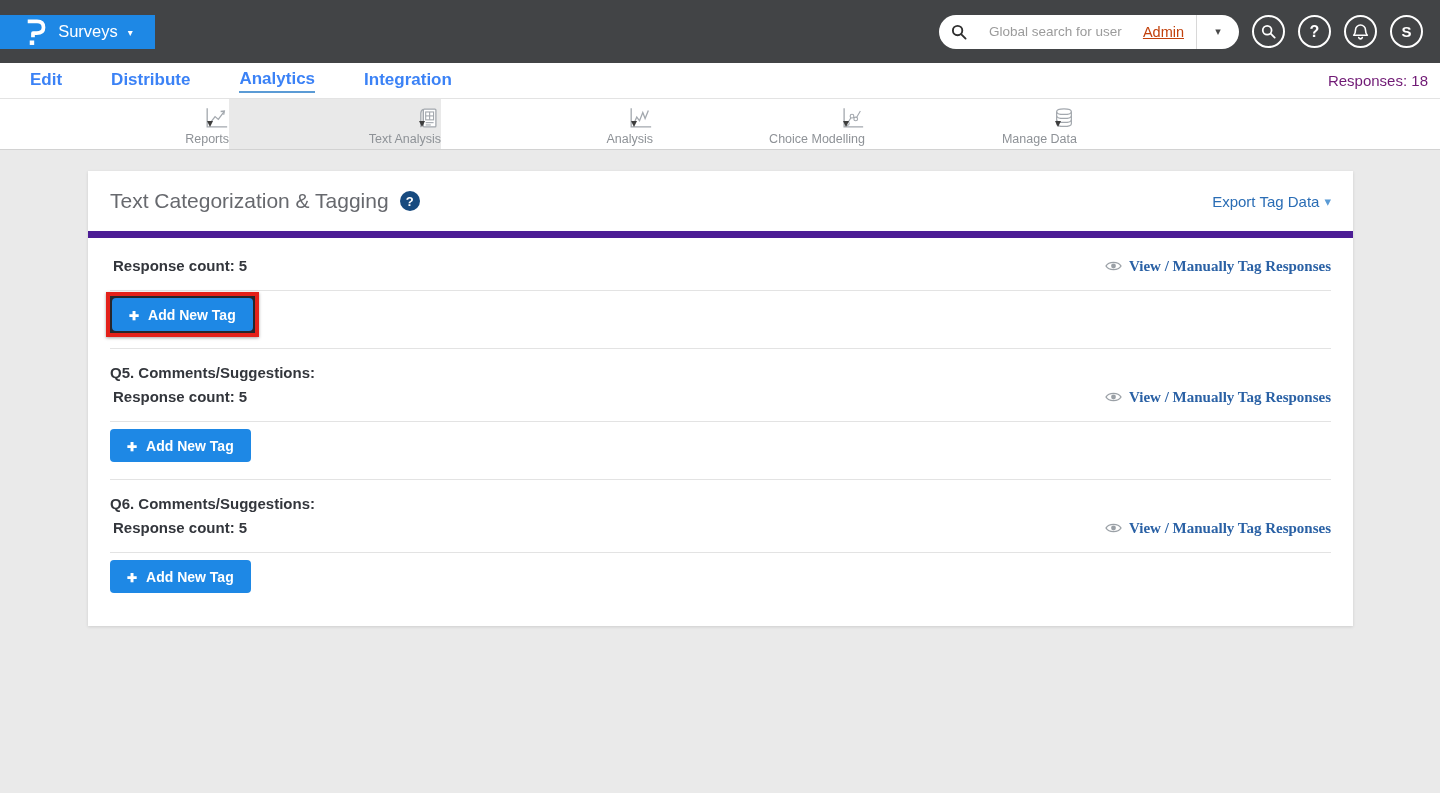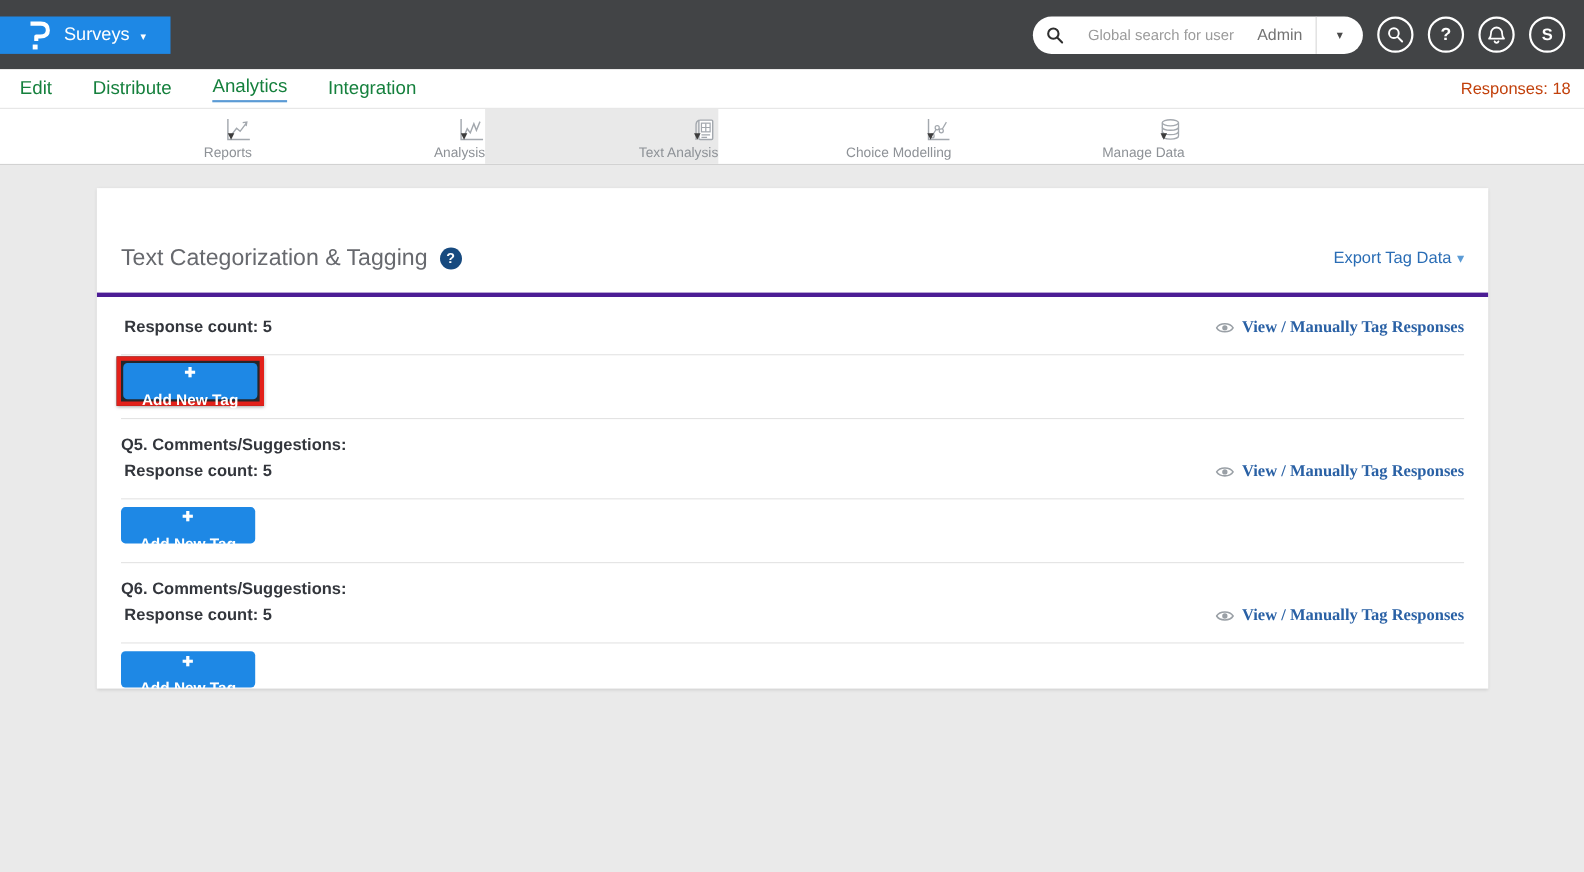--- a/index.html
+++ b/index.html
@@ -18,61 +18,61 @@
   .brand-label { color:#fff; font-size:16.5px; }
   .brand .icon-caret { color:#fff; font-size:10px; margin-top:2px; }
   .crumbs { display:flex; align-items:center; margin-left:35px; font-size:16px; }
   .crumb-parent { color:#7e9cb8; cursor:pointer; }
   .crumb-sep { color:#98a2ab; margin:0 15px; font-size:16px; }
   .crumb-current { color:#f2f2f2; }
   .top-right { margin-left:auto; display:flex; align-items:center; gap:13px; padding-right:17px; }
   .search-pill { width:300px; height:34px; background:#fff; border-radius:17px; display:flex; align-items:center; padding-left:12px; overflow:hidden; }
   .search-pill input { flex:1; min-width:0; border:0; outline:0; font-size:13.5px; margin-left:20px; color:#333; font-family:inherit; background:transparent; }
   .search-pill input::placeholder { color:#9b9b9b; }
-  .scope { font-size:14.5px; color:#737373; font-weight:500; padding-right:12px; cursor:pointer; }
+  .scope { font-size:14.5px; color:#c2410c; font-weight:500; padding-right:12px; cursor:pointer;text-decoration:underline; }
   .pill-sep { width:1px; align-self:stretch; background:#d8d8d8; }
   .pill-caret { width:42px; text-align:center; color:#4a4a4a; font-size:11px; cursor:pointer; }
   .circle-btn { width:33px; height:33px; border-radius:50%; border:2px solid #fff; display:flex; align-items:center; justify-content:center; color:#fff; cursor:pointer; flex:none; font-weight:bold; font-size:15px; background:transparent; }
   .circle-btn.qmark { font-size:16px; }
   .upgrade-btn { height:34px; border-radius:17px; background:#f7a11c; color:#fff; font-weight:bold; font-size:15px; padding:0 22px; display:flex; align-items:center; border:0; cursor:pointer; font-family:inherit; }
 
   
   .nav-row { height:36px; background:#fff; display:flex; align-items:center; padding:0 12px 0 18px; border-bottom:1px solid #e3e3e3; }
-  .nav-tab { font-size:17px; color:#15803d; font-weight:400; margin-right:37px; cursor:pointer; padding:1px 0 2px; }
+  .nav-tab { font-size:17px; color:#3b82f6; font-weight:700; margin-right:37px; cursor:pointer; padding:1px 0 2px;margin-left:12px; }
   .nav-tab.active { border-bottom:2px solid #5b9bd5; }
-  .responses { margin-left:auto; font-size:15px; color:#c2410c; font-weight:500; }
+  .responses { margin-left:auto; font-size:15px; color:#701a75; font-weight:500; }
 
   
   .toolbar { height:51px; background:#fff; border-bottom:1px solid #d2d2d2; display:flex; padding-left:17px; }
   .tb-item { width:212px; position:relative; display:flex; flex-direction:column; align-items:flex-end; justify-content:center; cursor:pointer; }
   .tb-item.active { background:#e9e9e9; }
   .tb-icon { height:28px; display:flex; align-items:flex-end; }
   .tb-label { font-size:12.5px; color:#8e9297; margin-top:1px; }
   .tb-caret { position:absolute; right:16px; top:17px; font-size:12px; color:#3d3d3d; }
 
   
   .main { padding-top:21px; }
   .card { width:1265px; height:455px; margin-left:88px; background:#fff; box-shadow:0 1px 3px rgba(0,0,0,.12); overflow:hidden; }
-  .card-header { height:67px; display:flex; align-items:center; padding:0 22px; border-bottom:4px solid #4c1d95;margin-top:32px; }
+  .card-header { height:67px; display:flex; align-items:center; padding:0 22px; border-bottom:7px solid #4c1d95; }
   .card-title { font-size:21px; color:#67696e; }
   .help-badge { width:20px; height:20px; border-radius:50%; background:#174a7f; color:#fff; font-size:13px; font-weight:bold; display:flex; align-items:center; justify-content:center; margin-left:11px; cursor:pointer; }
   .export-link { margin-left:auto; font-size:15px; color:#2a6db5; font-weight:500; cursor:pointer; display:flex; align-items:center; }
   .export-link .icon-caret { color:#5b9bd5; margin-left:5px; font-size:13px; }
 
   .q-section { padding:14px 22px 0; }
   .q-title { font-size:15px; font-weight:bold; color:#33363c; line-height:20px; }
   .q-row { display:flex; align-items:center; margin-top:4px; }
   .q-count { font-size:15px; font-weight:bold; color:#33363c; padding-left:3px; line-height:20px; }
   .q-link { margin-left:auto; display:flex; align-items:center; gap:7px; color:#2a61a5; font-size:15px; font-weight:bold; cursor:pointer;font-family:Liberation Serif, serif; }
   .q-divider { border-top:1px solid #e3e3e3; margin-top:14px; }
   .q-divider.after { margin-top:11px; }
   .q-btn-row { height:45px; display:flex; align-items:center; margin-top:1px; }
   .btn-annot { display:inline-flex; }
   .btn-annot.annotated { border:4px solid #e3211a; background:#26262b; padding:2px; margin-left:-4px; box-shadow:0 1px 3px rgba(0,0,0,.35); }
-  .add-btn { height:33px; background:#1e88e5; border:0; border-radius:4px; color:#fff; font-weight:bold; font-size:14px; padding:0 17px; display:flex; align-items:center; gap:9px; cursor:pointer; font-family:inherit; white-space:nowrap;flex-direction:column; }
+  .add-btn { height:33px; background:#1e88e5; border:0; border-radius:4px; color:#fff; font-weight:bold; font-size:14px; padding:0 17px; display:flex; align-items:center; gap:9px; cursor:pointer; font-family:inherit; white-space:nowrap; }
 </style>
 </head>
 <body>
 
 <div class="topbar">
   <div class="brand">
     <svg width="26" height="34" viewBox="0 0 32 42">
       <path d="M7 8 H18.5 Q26.5 8 26.5 15.5 Q26.5 22.5 18 22.5 H13.5 V27.5" fill="none" stroke="#fff" stroke-width="4.6" stroke-linejoin="round"></path>
       <rect x="9.5" y="31.5" width="5.5" height="5.5" fill="#fff"></rect>
     </svg>
@@ -120,43 +120,43 @@
     <span class="tb-icon">
       <svg width="26" height="26" viewBox="0 0 28 26">
         <path d="M4.5 2.5 V22.5 H26" fill="none" stroke="#a3a8ae" stroke-width="1.4"></path>
         <path d="M8 18 L13 11.5 L16.5 14.5 L22.5 6.5" fill="none" stroke="#a3a8ae" stroke-width="1.4"></path>
         <path d="M19 6 L23 5.5 L22.3 9.5" fill="none" stroke="#a3a8ae" stroke-width="1.4"></path>
       </svg>
     </span>
     <span class="tb-label">Reports</span>
     <span class="tb-caret icon-caret"></span>
   </div>
-  <div class="tb-item">
-    <span class="tb-icon">
-      <svg width="26" height="26" viewBox="0 0 28 26">
-        <path d="M4.5 2.5 V22.5 H26" fill="none" stroke="#a3a8ae" stroke-width="1.4"></path>
-        <path d="M7.5 19 L10.5 12 L13.5 16 L17 7 L19.5 13.5 L23 5" fill="none" stroke="#a3a8ae" stroke-width="1.4"></path>
-      </svg>
-    </span>
-    <span class="tb-label">Analysis</span>
-    <span class="tb-caret icon-caret"></span>
-  </div>
   <div class="tb-item active">
     <span class="tb-icon">
       <svg width="26" height="26" viewBox="0 0 28 26">
         <path d="M9 3.5 Q6.2 4.8 6.2 8 V23" fill="none" stroke="#a3a8ae" stroke-width="1.3"></path>
         <rect x="9" y="3.5" width="13.5" height="19" rx="1" fill="#fff" stroke="#a3a8ae" stroke-width="1.4"></rect>
         <rect x="11.5" y="6.5" width="8.5" height="8.5" fill="none" stroke="#a3a8ae" stroke-width="1.2"></rect>
         <line x1="15.75" y1="6.5" x2="15.75" y2="15" stroke="#a3a8ae" stroke-width="1.2"></line>
         <line x1="11.5" y1="10.75" x2="20" y2="10.75" stroke="#a3a8ae" stroke-width="1.2"></line>
         <line x1="11.5" y1="18" x2="20" y2="18" stroke="#a3a8ae" stroke-width="1.2"></line>
         <line x1="11.5" y1="20.5" x2="17" y2="20.5" stroke="#a3a8ae" stroke-width="1.2"></line>
       </svg>
     </span>
     <span class="tb-label">Text Analysis</span>
+    <span class="tb-caret icon-caret"></span>
+  </div>
+  <div class="tb-item">
+    <span class="tb-icon">
+      <svg width="26" height="26" viewBox="0 0 28 26">
+        <path d="M4.5 2.5 V22.5 H26" fill="none" stroke="#a3a8ae" stroke-width="1.4"></path>
+        <path d="M7.5 19 L10.5 12 L13.5 16 L17 7 L19.5 13.5 L23 5" fill="none" stroke="#a3a8ae" stroke-width="1.4"></path>
+      </svg>
+    </span>
+    <span class="tb-label">Analysis</span>
     <span class="tb-caret icon-caret"></span>
   </div>
   <div class="tb-item">
     <span class="tb-icon">
       <svg width="26" height="26" viewBox="0 0 28 26">
         <path d="M5.5 2.5 V22.5 H26" fill="none" stroke="#a3a8ae" stroke-width="1.4"></path>
         <path d="M9 19 L14 11 L18 14 L23 5.5" fill="none" stroke="#a3a8ae" stroke-width="1.2"></path>
         <circle cx="9" cy="19" r="2" fill="#fff" stroke="#a3a8ae" stroke-width="1.2"></circle>
         <circle cx="14" cy="11" r="2" fill="#fff" stroke="#a3a8ae" stroke-width="1.2"></circle>
         <circle cx="18" cy="14" r="2" fill="#fff" stroke="#a3a8ae" stroke-width="1.2"></circle>

